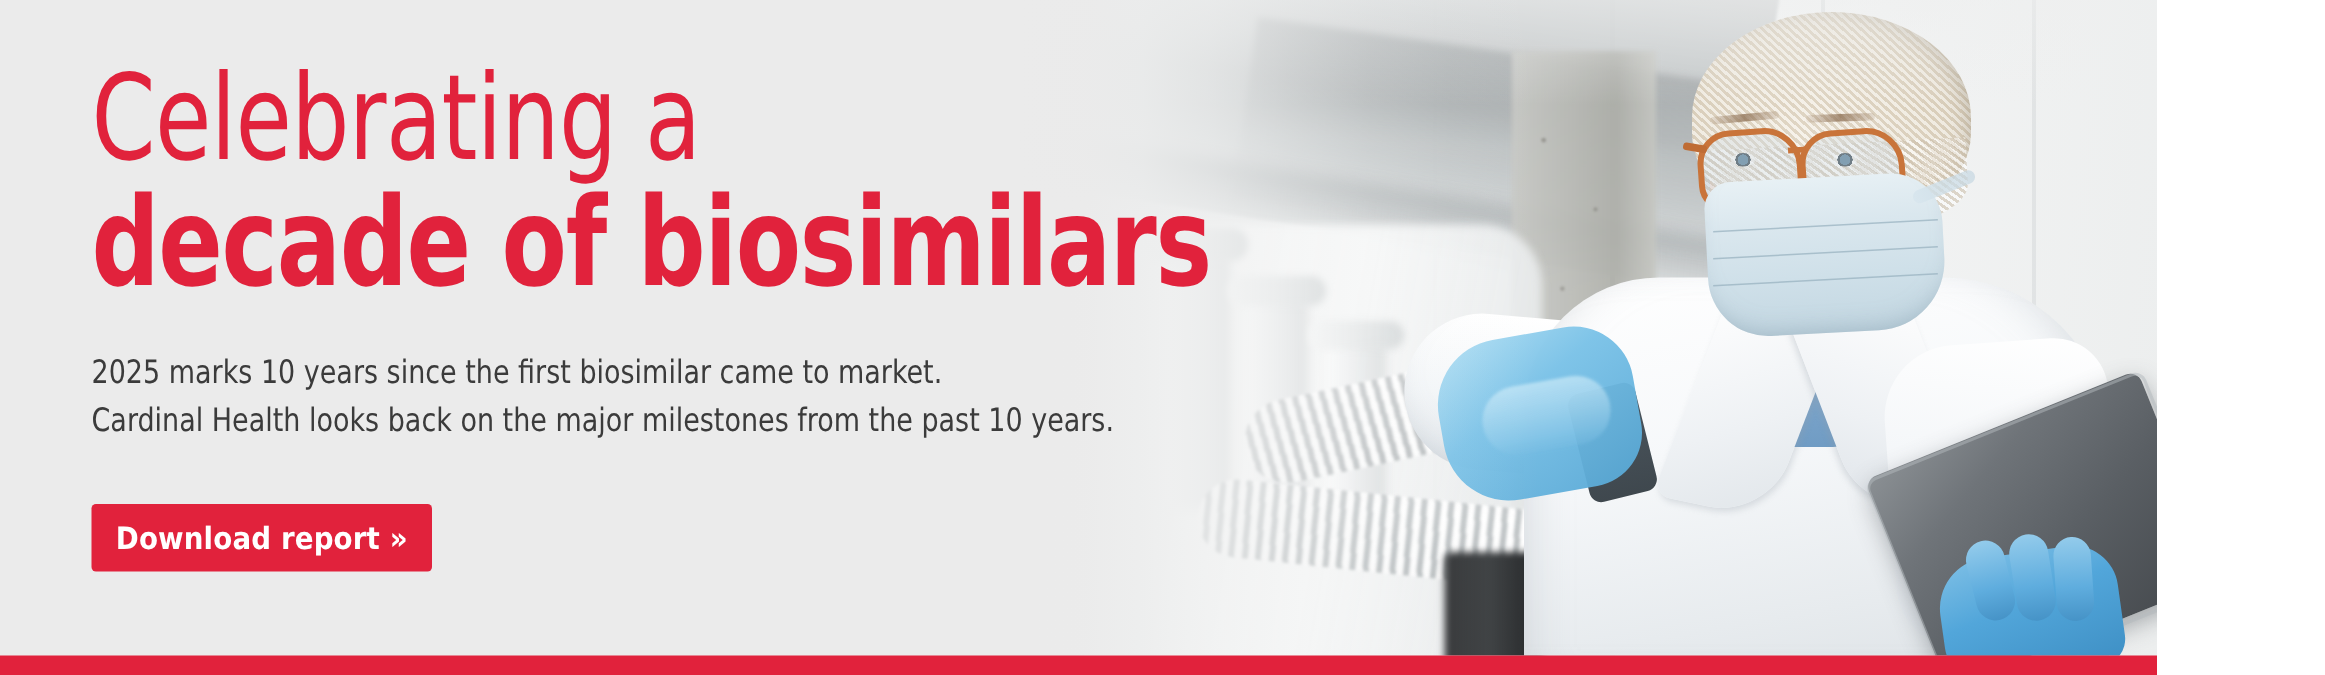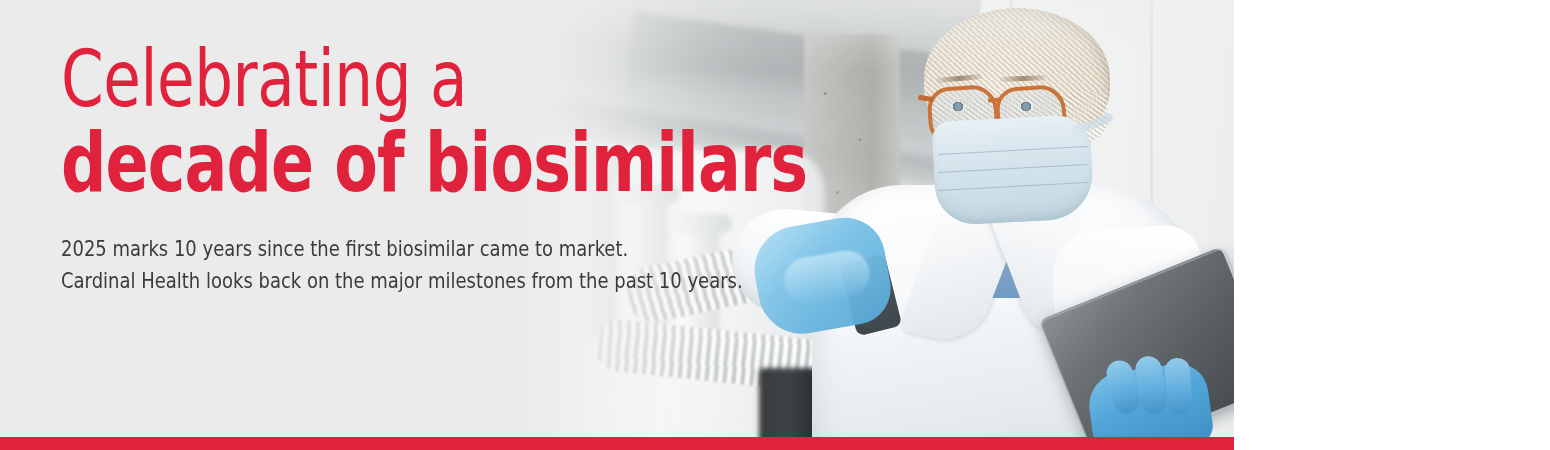--- a/index.html
+++ b/index.html
@@ -6,21 +6,21 @@
     margin: 0;
     padding: 0;
     background: #ffffff;
   }
   body {
     font-family: "Liberation Sans", sans-serif;
   }
 
   .banner {
     position: relative;
-    width: 1234px;
+    width: 1438px;
     height: 450px;
     overflow: hidden;
     background: #ebebeb;
   }
 
   
   .photo {
     position: absolute;
     top: 0;
     right: 0;
@@ -595,16 +595,17 @@
 
   <div class="content">
     <h1 class="headline-thin">Celebrating a</h1>
     <h1 class="headline-bold">decade of biosimilars</h1>
 
     <p class="subcopy">
       <span class="subcopy-line">2025 marks 10 years since the first biosimilar came to market.</span>
       <span class="subcopy-line">Cardinal Health looks back on the major milestones from the past 10 years.</span>
     </p>
 
+    <button class="cta">Download report&nbsp;»</button>
   </div>
 
   <div class="bottom-rule"></div>
 </div>
 
 </body></html>

